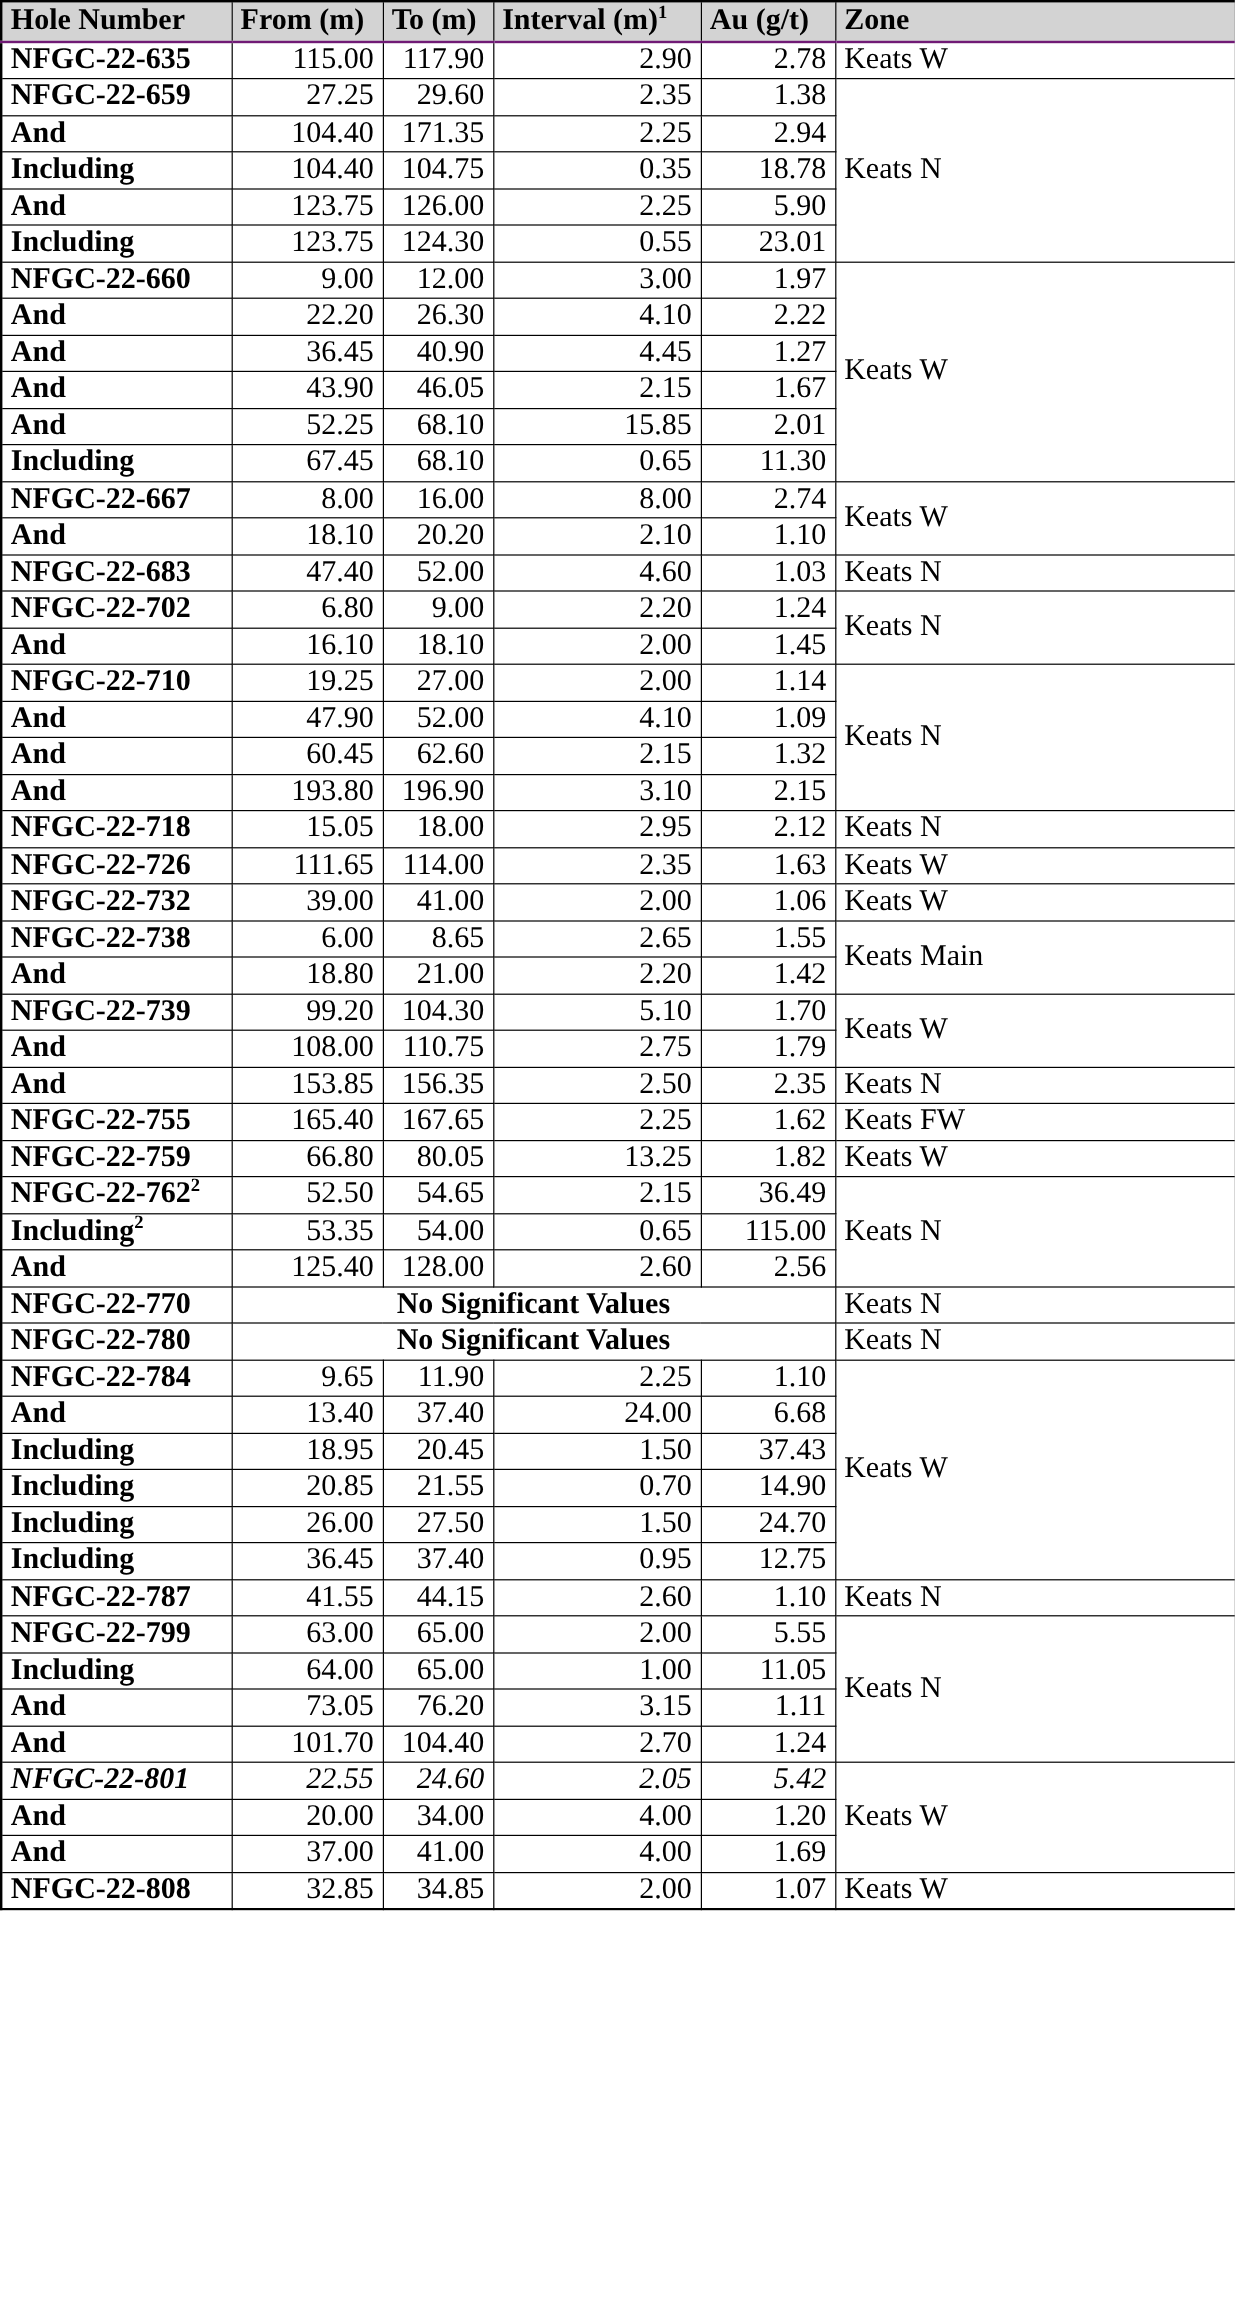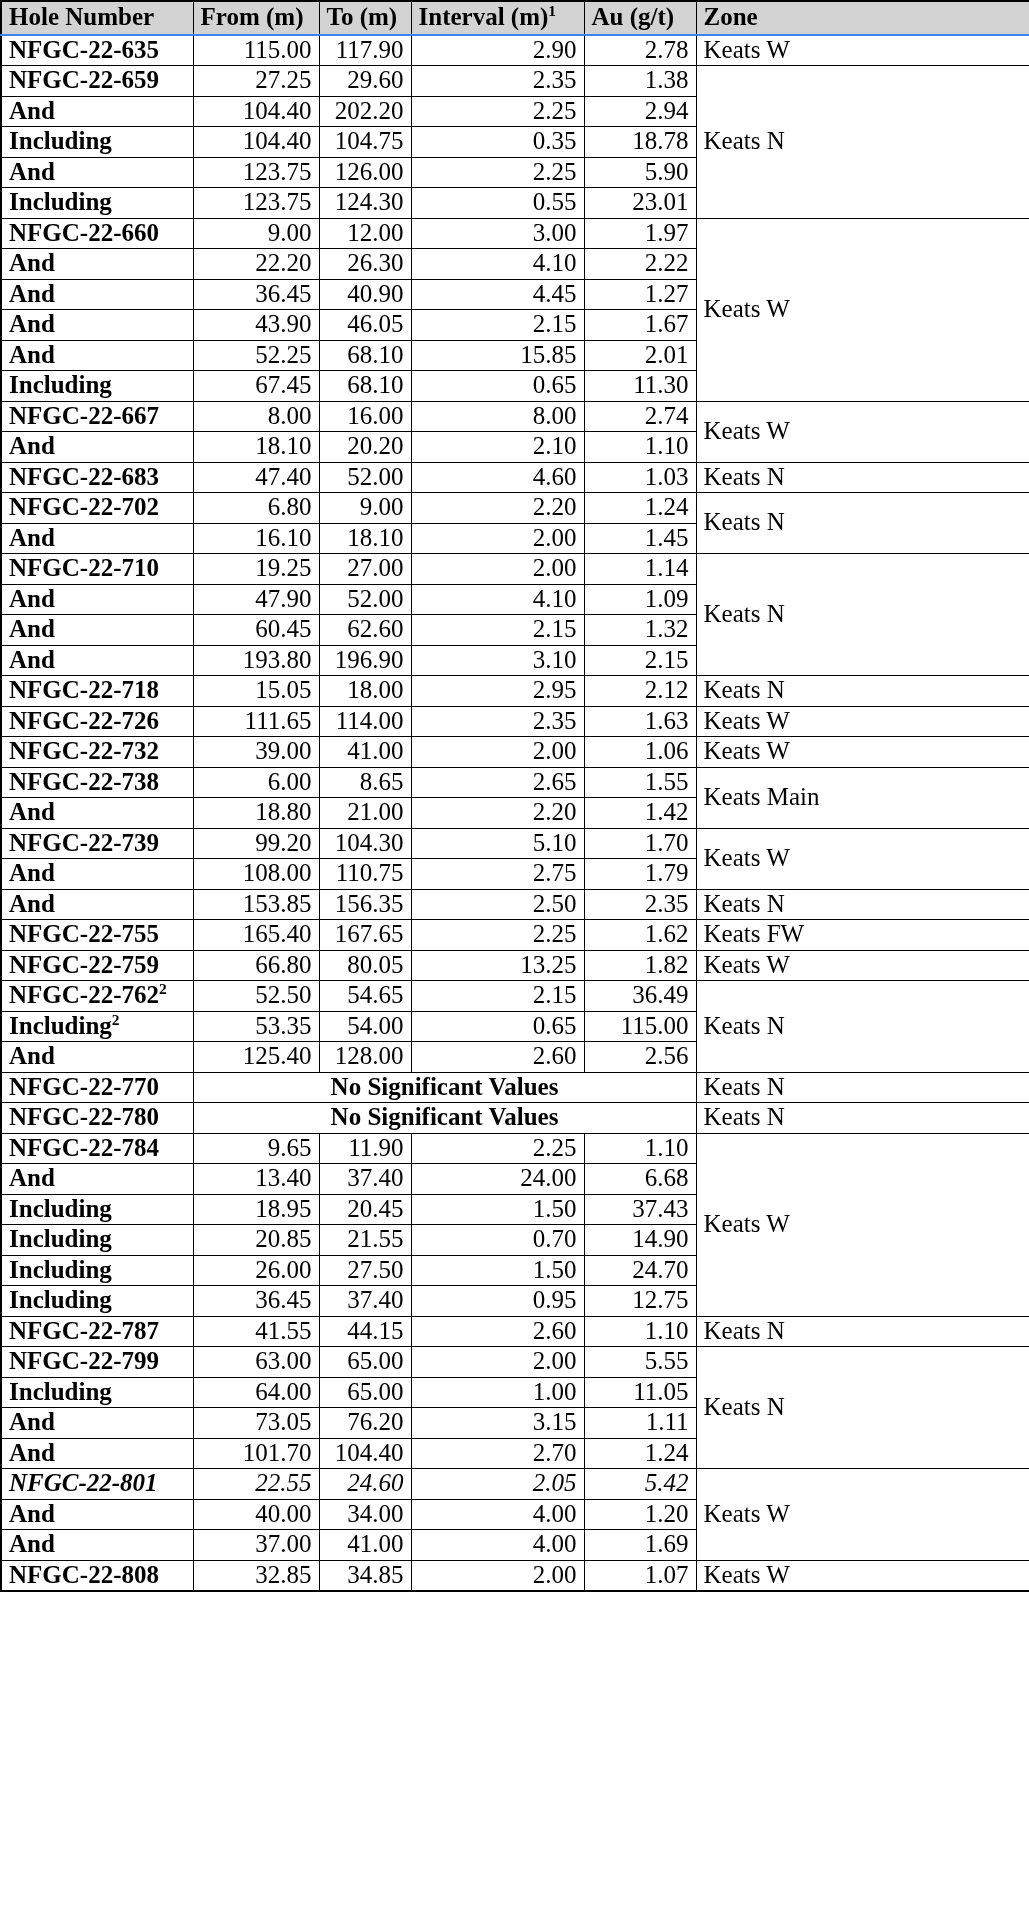--- a/index.html
+++ b/index.html
@@ -31,21 +31,21 @@
     line-height: 1.02;
     height: 28px;
     box-sizing: border-box;
     overflow: hidden;
     white-space: nowrap;
   }
   #drill-table thead th {
     background: #d3d3d3;
     font-weight: bold;
     text-align: left;
-    border-bottom: 2px solid #3b82f6;
+    border-bottom: 2px solid #701a75;
     font-size: 25px;
     padding-top: 2px;
     padding-bottom: 4px;
   }
   #drill-table thead th.num { text-align: left; }
 
   td.hole  { font-weight: bold; text-align: left; }
   td.num   { text-align: right; font-weight: normal; }
   td.zone  { text-align: left; font-weight: normal; vertical-align: middle; }
   td.nsv   { text-align: center; font-weight: bold; }
@@ -90,21 +90,21 @@
         <td class="hole"><span>NFGC-22-659</span></td>
         <td class="num">27.25</td>
         <td class="num">29.60</td>
         <td class="num">2.35</td>
         <td class="num">1.38</td>
         <td class="zone" rowspan="5">Keats N</td>
       </tr>
       <tr>
         <td class="hole"><span>And</span></td>
         <td class="num">104.40</td>
-        <td class="num">202.20</td>
+        <td class="num">171.35</td>
         <td class="num">2.25</td>
         <td class="num">2.94</td>
       </tr>
       <tr>
         <td class="hole"><span>Including</span></td>
         <td class="num">104.40</td>
         <td class="num">104.75</td>
         <td class="num">0.35</td>
         <td class="num">18.78</td>
       </tr>
@@ -425,21 +425,21 @@
       <tr>
         <td class="hole no-top-border"><span>NFGC-22-801</span></td>
         <td class="num no-top-border">22.55</td>
         <td class="num no-top-border">24.60</td>
         <td class="num no-top-border">2.05</td>
         <td class="num no-top-border">5.42</td>
         <td class="zone" rowspan="3">Keats W</td>
       </tr>
       <tr>
         <td class="hole"><span>And</span></td>
-        <td class="num">40.00</td>
+        <td class="num">20.00</td>
         <td class="num">34.00</td>
         <td class="num">4.00</td>
         <td class="num">1.20</td>
       </tr>
       <tr>
         <td class="hole"><span>And</span></td>
         <td class="num">37.00</td>
         <td class="num">41.00</td>
         <td class="num">4.00</td>
         <td class="num">1.69</td>

